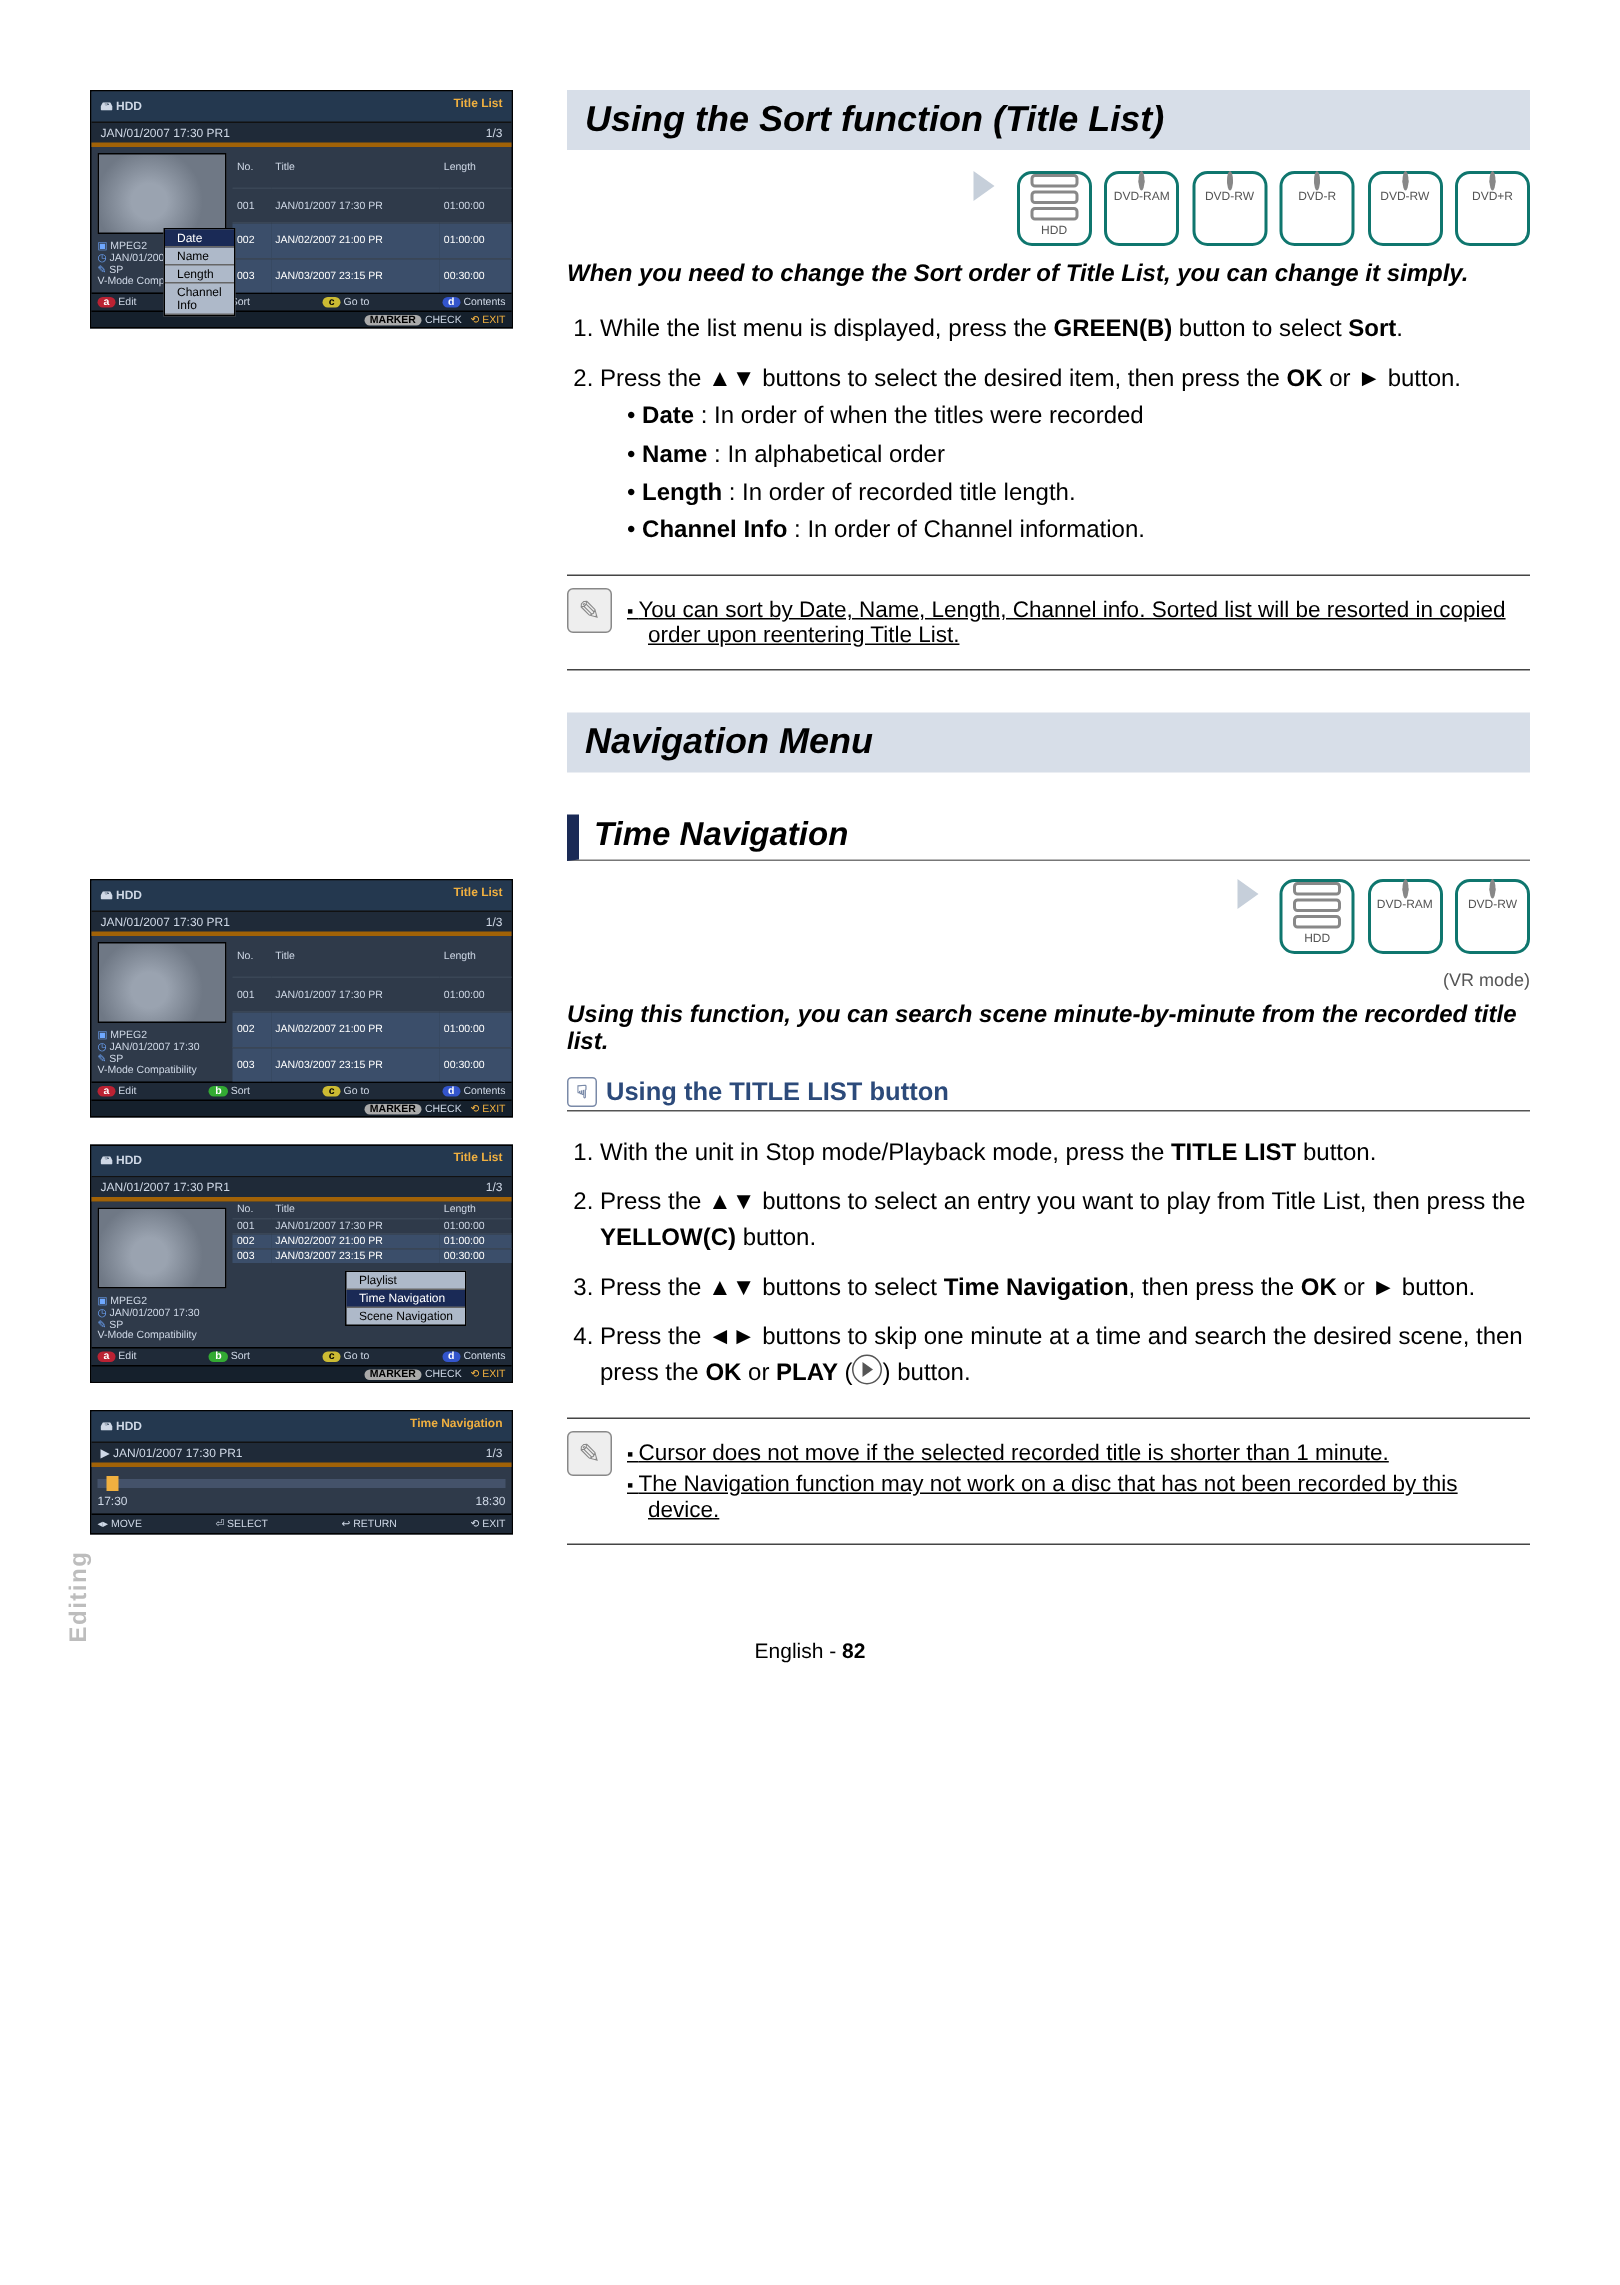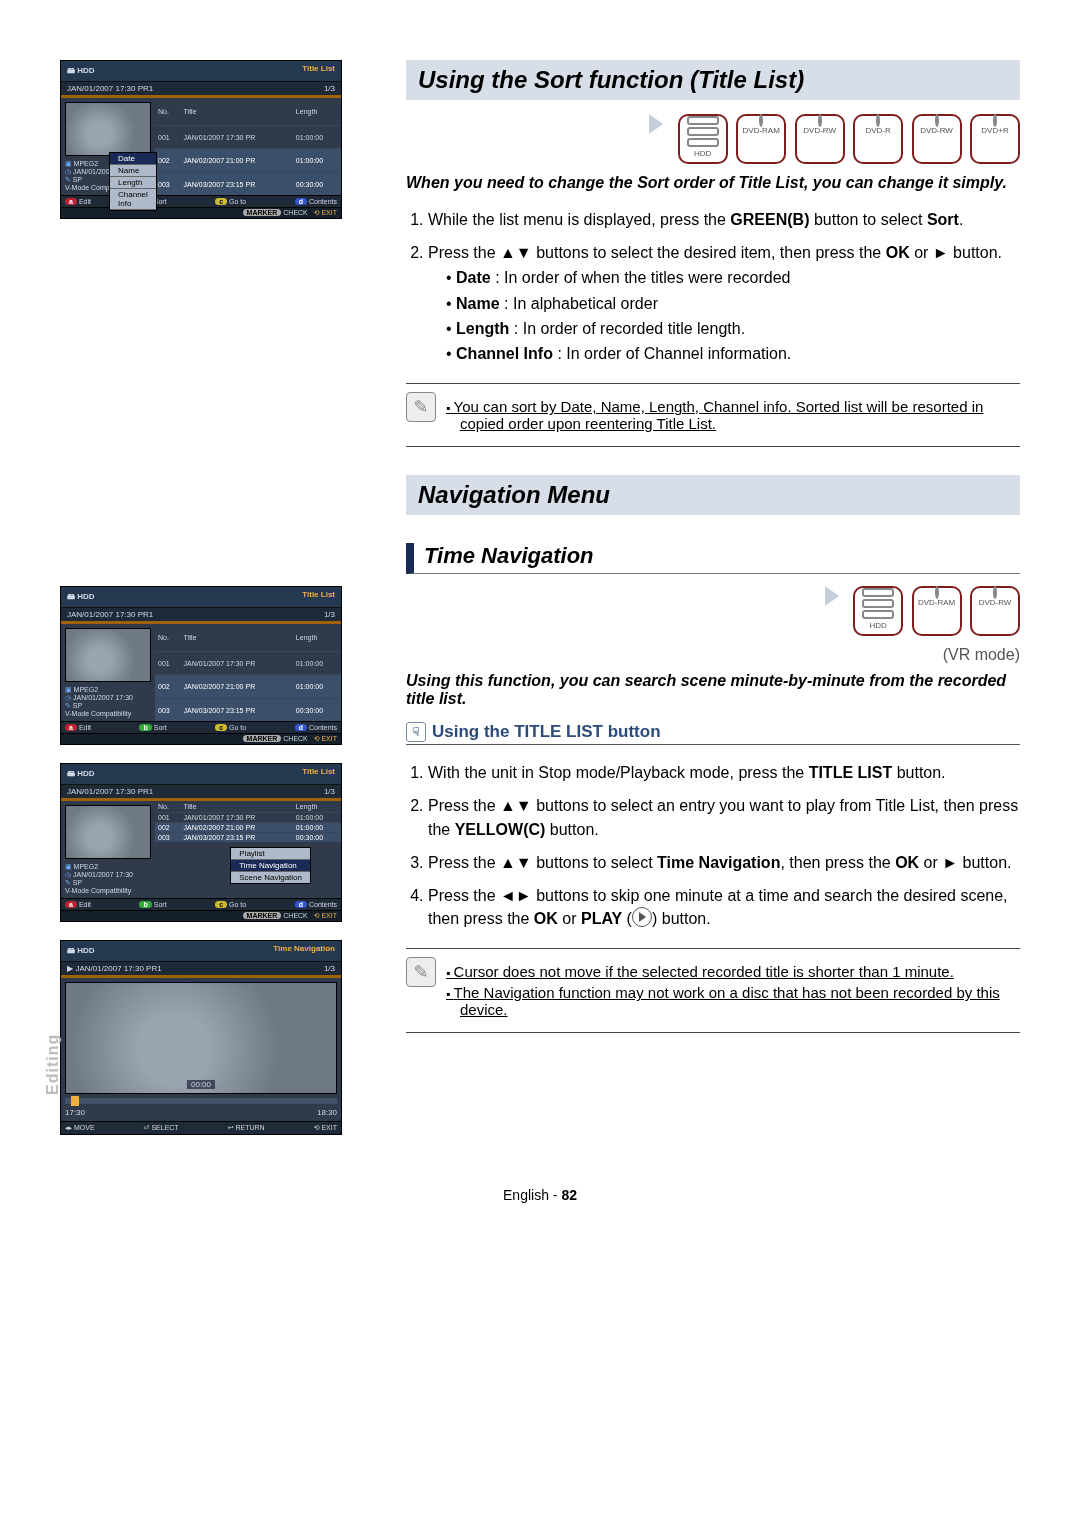--- a/index.html
+++ b/index.html
@@ -17,21 +17,21 @@
     position: absolute;
     left: 44px;
     top: 1095px;
     transform: rotate(-90deg);
     transform-origin: left top;
     font-weight: bold;
     color: #bdbdbd;
     letter-spacing: 1px;
     font-size: 16px;
   }
-  .two-col { display: flex; gap: 56px; }
+  .two-col { display: flex; gap: 28px; }
   .left-col { width: 290px; flex-shrink: 0; }
   .right-col { flex: 1; }
 
   .section-title {
     background: #d7dee8;
     font-size: 24px;
     font-weight: bold;
     font-style: italic;
     padding: 6px 12px;
     margin: 0 0 14px 0;
@@ -39,37 +39,37 @@
   .triangle-right {
     display:inline-block; width:0; height:0;
     border-top:10px solid transparent;
     border-bottom:10px solid transparent;
     border-left:14px solid #c6cfda;
     margin-right:6px; vertical-align:-3px;
   }
   .disc-row { text-align:right; margin-bottom:10px; }
   .disc-badge {
     display:inline-block; width:46px; height:46px;
-    border:2px solid #7f1d1d; border-radius:10px;
+    border:2px solid #0f766e; border-radius:10px;
     text-align:center; font-size:8px; color:#555;
     margin-left:4px; vertical-align:top; position:relative;
   }
   .disc-badge .circ {
     width:24px; height:24px; border:2px solid #888; border-radius:50%;
     margin:4px auto 0 auto; position:relative;
   }
   .disc-badge .circ::after{
     content:""; position:absolute; left:50%; top:50%;
     width:4px; height:4px; background:#888; border-radius:50%;
     transform:translate(-50%,-50%);
   }
   .disc-badge .lbl { display:block; margin-top:1px; }
   .disc-badge.hdd .stack{ margin-top:8px;}
   .disc-badge.hdd .stack div{ width:28px; height:5px; border:2px solid #888; border-radius:3px; margin:0 auto 2px auto;}
-  .sub-note { text-align:right; font-size:16px; color:#555; margin-bottom:8px;}
+  .sub-note { text-align:right; font-size:12px; color:#555; margin-bottom:8px;}
 
   .intro-italic {
     font-style: italic; font-weight:bold; margin:0 0 14px 0;
   }
   ol.steps { padding-left: 22px; margin:16px 0 16px 0;}
   ol.steps li { margin-bottom:10px; line-height:1.45;}
   ul.bullets { list-style:none; padding-left:18px; margin:2px 0 0 0;}
   ul.bullets li::before { content:"• "; }
   ul.bullets li { margin:2px 0;}
 
@@ -444,23 +444,20 @@
       <div class="osd">
         <div class="hdr">
             <span class="left">🖴 <span>HDD</span></span>
             <span style="color:#f0b040">Time Navigation</span>
           </div>
         <div class="sub">
             <span><span>▶</span> <span>JAN/01/2007 17:30 PR1</span></span>
             <span>1/3</span>
           </div>
         <div class="tn">
-          <div class="big">
-              <div class="time">00:00</div>
-            </div>
           <div class="bar">
               <div class="mk"></div>
             </div>
           <div class="times">
               <span>17:30</span>
               <span>18:30</span>
             </div>
         </div>
         <div class="foot">
           <span>◂▸ MOVE</span>

